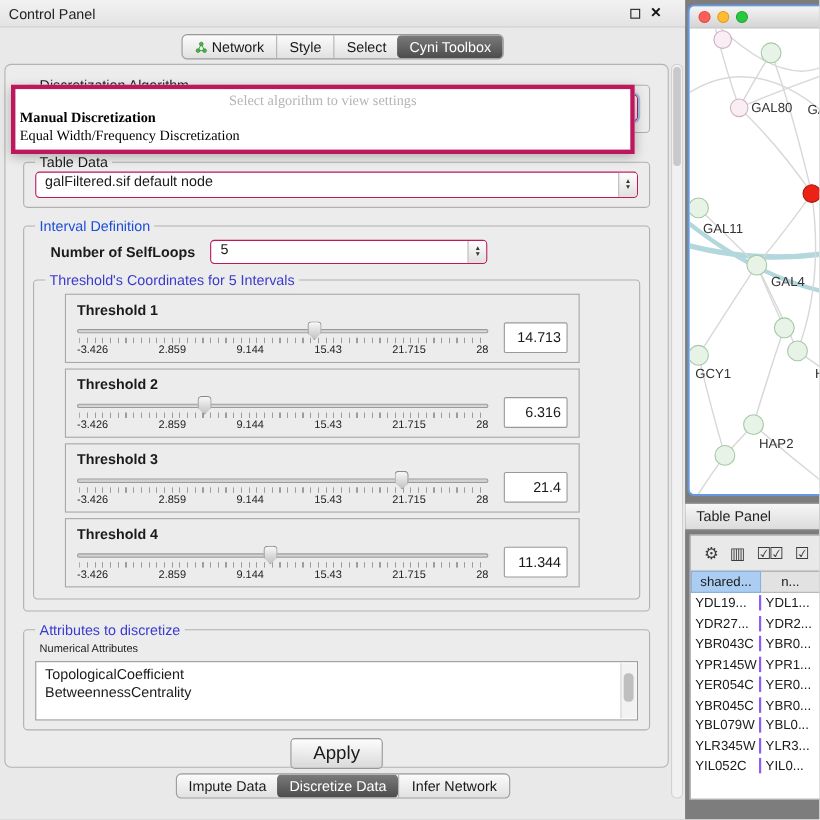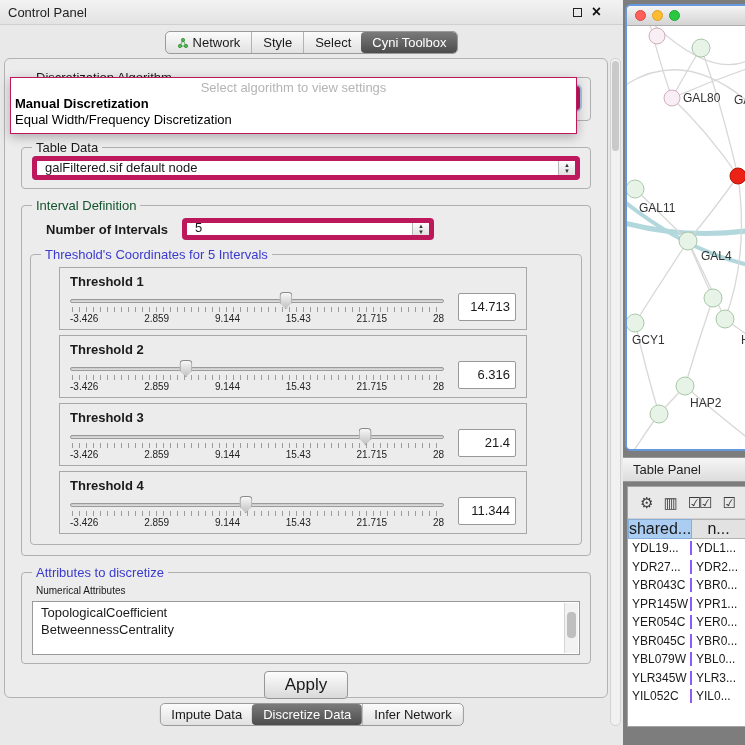--- a/index.html
+++ b/index.html
@@ -21,30 +21,30 @@
   .tab-selected { background:linear-gradient(#7b7b7b,#4c4c4c); color:#fff; border-radius:4px; border-left:none; margin-left:-1px; }
   .net-icon { width:12px; height:12px; }
 
   .inner-panel { position:absolute; left:4px; top:58px; width:604px; height:640px; background:#ececec; border:1px solid #b3b3b3; border-radius:6px; padding:8px 12px; }
 
   .cp-scrollbar { position:absolute; left:610px; top:58px; width:11px; height:668px; background:#f1f1f1; border:1px solid #d2d2d2; border-radius:5px; }
   .cp-scroll-thumb { position:absolute; left:1px; top:2px; width:7px; height:90px; background:#c9c9c9; border-radius:4px; }
 
   .groupbox { position:relative; border:1px solid #b0b0b0; border-radius:4px; margin:0 4px; }
   .group-title { position:absolute; top:-8px; left:10px; background:#ececec; padding:0 4px; font-size:13px; line-height:15px; white-space:nowrap; }
-  .gt-green { color:#14532d; }
+  .gt-green { color:#1d4ed8; }
   .gt-blue { color:#3a3ace; }
 
   .alg-group { margin-top:10px; height:44px; }
-  .combo { display:flex; align-items:flex-end; background:#fff; border:5px solid #be185d; border-radius:4px; height:24px; font-size:13px; overflow:hidden; }
+  .combo { display:flex; align-items:flex-start; background:#fff; border:1px solid #be185d; border-radius:4px; height:24px; font-size:13px; overflow:hidden; }
   .combo-value { flex:1; padding-left:8px; white-space:nowrap; overflow:hidden; }
   .stepper { width:17px; align-self:stretch; display:flex; flex-direction:column; align-items:center; justify-content:center; font-size:6px; line-height:6px; color:#333; border-left:1px solid #b5b5b5; background:linear-gradient(#fdfdfd,#e0e0e0); }
   .alg-combo { margin:8px 10px; box-shadow:0 0 0 2px rgba(110,160,220,.55); }
 
-  .popup { position:absolute; left:10px; top:77px; width:567px; background:#fff; border:1px solid #be185d; box-shadow:0 3px 10px rgba(0,0,0,.28); z-index:30; padding:2px 0 5px; }
+  .popup { position:absolute; left:10px; top:77px; width:567px; background:#fff; border:4px solid #be185d; box-shadow:0 3px 10px rgba(0,0,0,.28); z-index:30; padding:2px 0 5px;font-family:Liberation Serif, serif; }
   .popup-placeholder { text-align:center; color:#b4b4b4; font-size:13px; line-height:16px; }
   .popup-option { font-size:13px; line-height:16px; padding-left:4px; color:#000000; }
   .popup-option.bold { font-weight:bold; }
 
   .table-data-group { margin-top:26px; padding:8px 0; }
   .table-data-group .combo { margin:0 10px; }
 
   .interval-group { margin-top:16px; padding:12px 8px 10px; }
   .intervals-row { display:flex; align-items:center; padding-left:16px; margin-bottom:14px; }
   .bold-label { font-weight:bold; font-size:13px; }
@@ -85,21 +85,21 @@
   .light.yellow { background:#febc2e; border:1px solid #d8a027; }
   .light.green { background:#28c840; border:1px solid #1fa734; }
   .net-canvas { display:block; background:#fff; }
   .node-label { font-size:12px; fill:#333; font-family:"Liberation Sans", sans-serif; }
 
   .table-panel-header { position:absolute; left:0; top:457px; width:122px; height:25px; background:linear-gradient(#f6f6f6,#dcdcdc); border-top:1px solid #999; border-bottom:1px solid #999; font-size:13px; line-height:23px; padding-left:10px; color:#222; }
 
   .table-window { position:absolute; left:4px; top:486px; width:120px; height:241px; background:#e9e9e9; border:1px solid #a5a5a5; overflow:hidden; }
   .table-toolbar { height:32px; display:flex; align-items:center; gap:12px; padding-left:12px; background:#e9e9e9; border-bottom:1px solid #cfcfcf; white-space:nowrap; }
   .tool-icon { font-size:15px; color:#3c3c3c; cursor:default; letter-spacing:-2px; }
-  .thead { display:flex; height:20px; font-size:16px; }
+  .thead { display:flex; height:20px; font-size:12px; }
   .thcell { border:1px solid #b4b4b4; display:flex; align-items:center; justify-content:center; overflow:hidden; white-space:nowrap; }
   .thcell.c0 { width:64px; background:#aacdf1; border-color:#86aed8; }
   .thcell.c1 { flex:1; background:#e2e2e2; border-left:none; }
   .trows { background:#fff; height:187px; overflow:hidden; }
   .trow { display:flex; height:18.5px; align-items:center; }
   .tcell { font-size:12px; white-space:nowrap; overflow:hidden; padding-left:4px; }
   .tcell.c0 { width:64px; border-right:2px solid #8b5cf6; }
   .tcell.c1 { flex:1; }
 </style>
 </head>
@@ -160,21 +160,21 @@
               <span>▲</span>
               <span>▼</span>
             </span>
         </div>
       </div>
 
       <div class="groupbox interval-group">
         <span class="group-title gt-green">Interval Definition</span>
 
         <div class="intervals-row">
-          <span class="bold-label">Number of Intervals</span>
+          <span class="bold-label">Number of SelfLoops</span>
           <div class="combo intervals-combo">
             <span class="combo-value">5</span>
             <span class="stepper">
                 <span>▲</span>
                 <span>▼</span>
               </span>
           </div>
         </div>
 
         <div class="groupbox thresholds-group">

